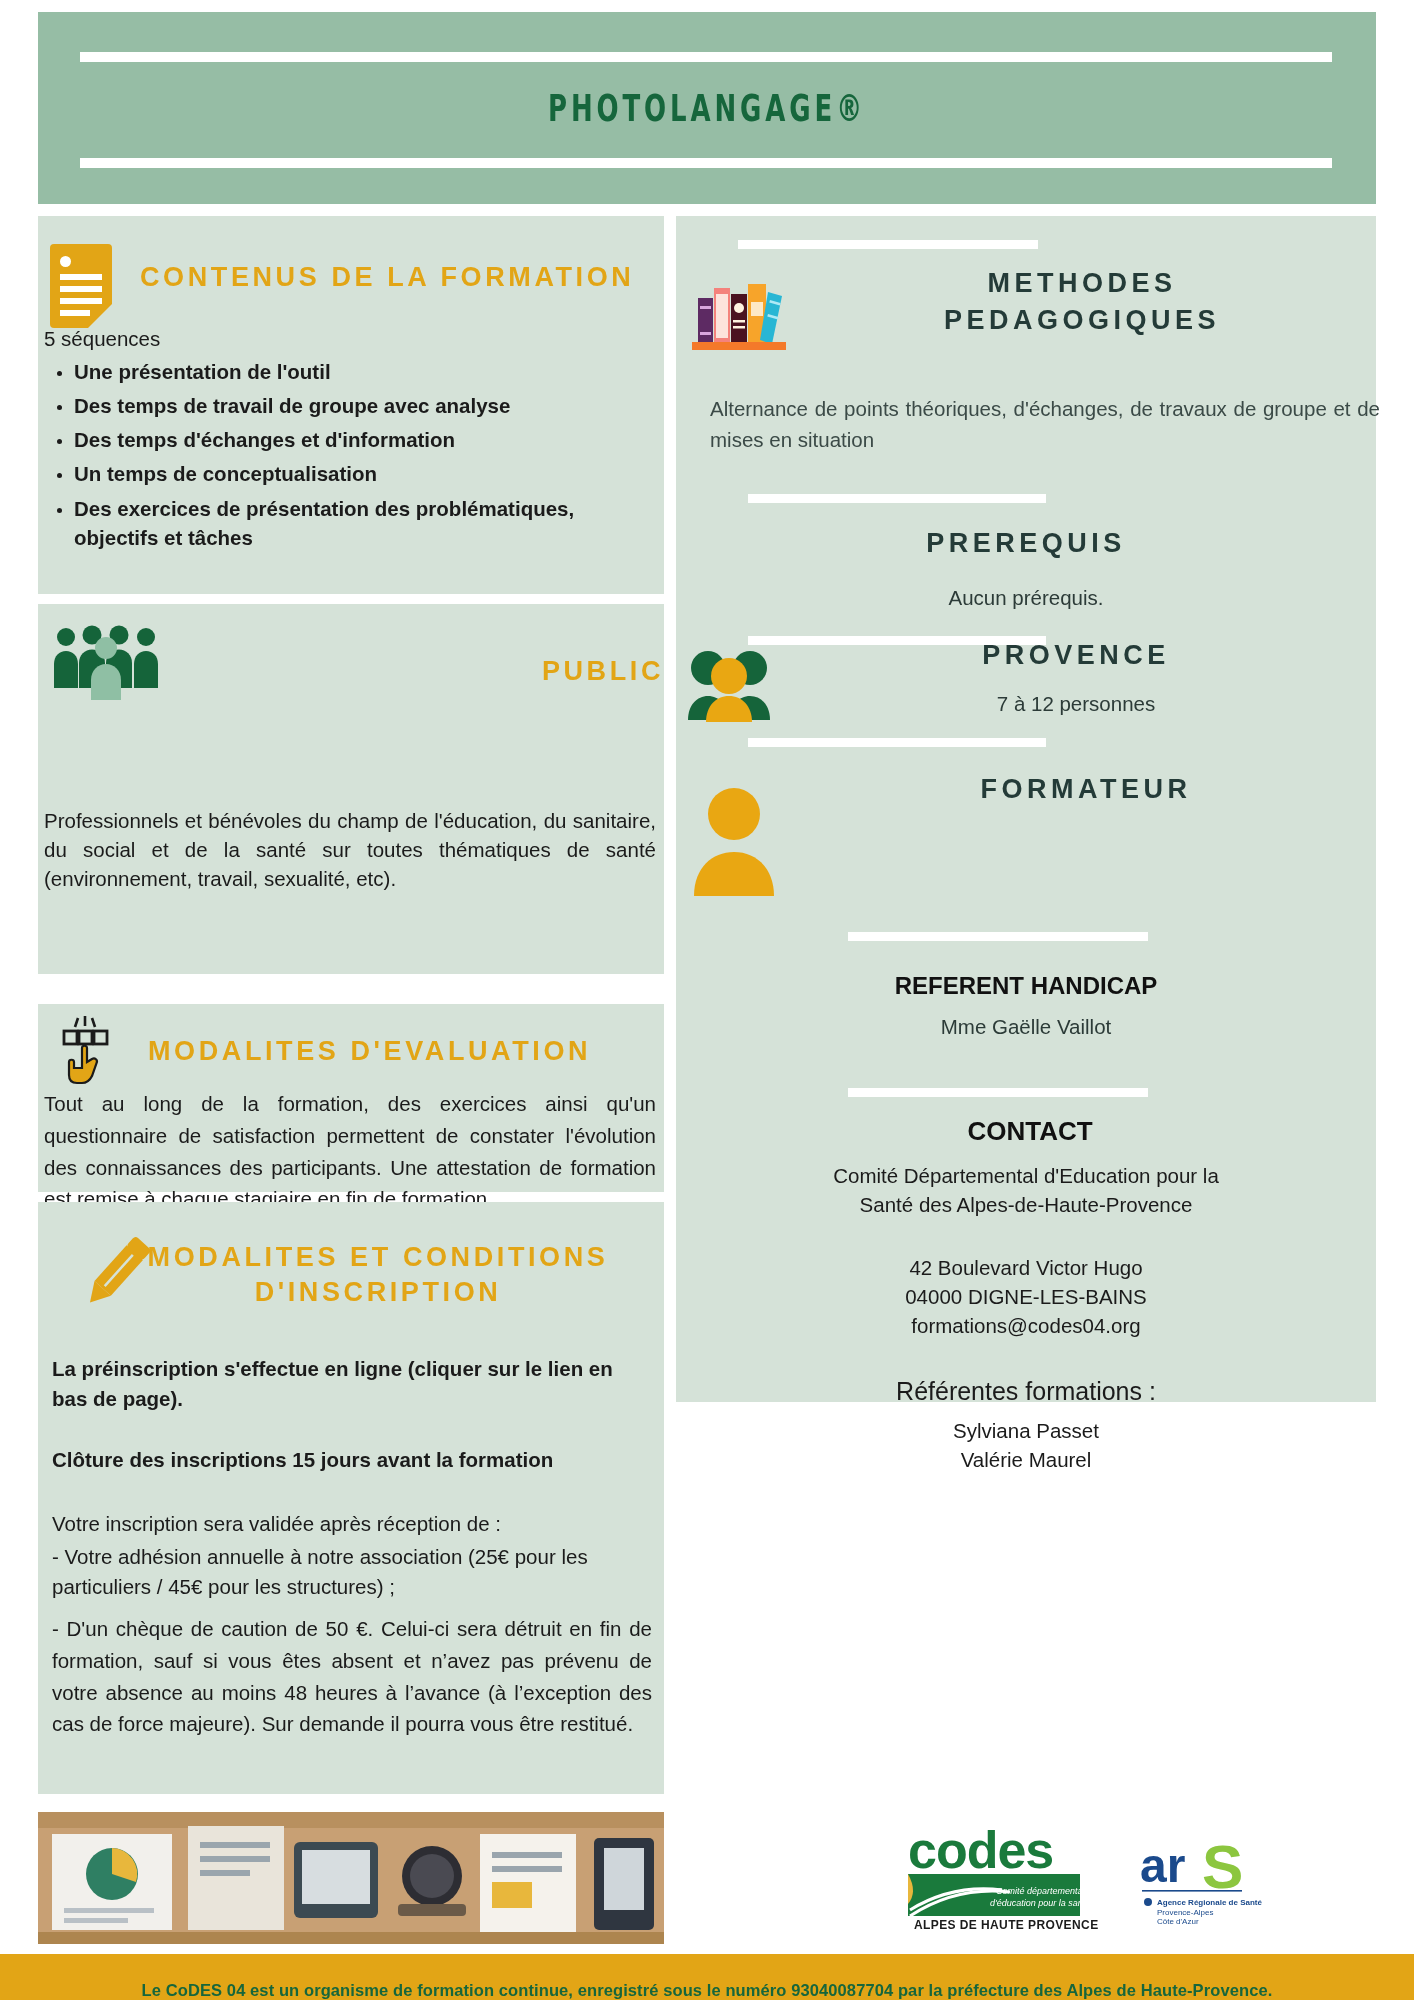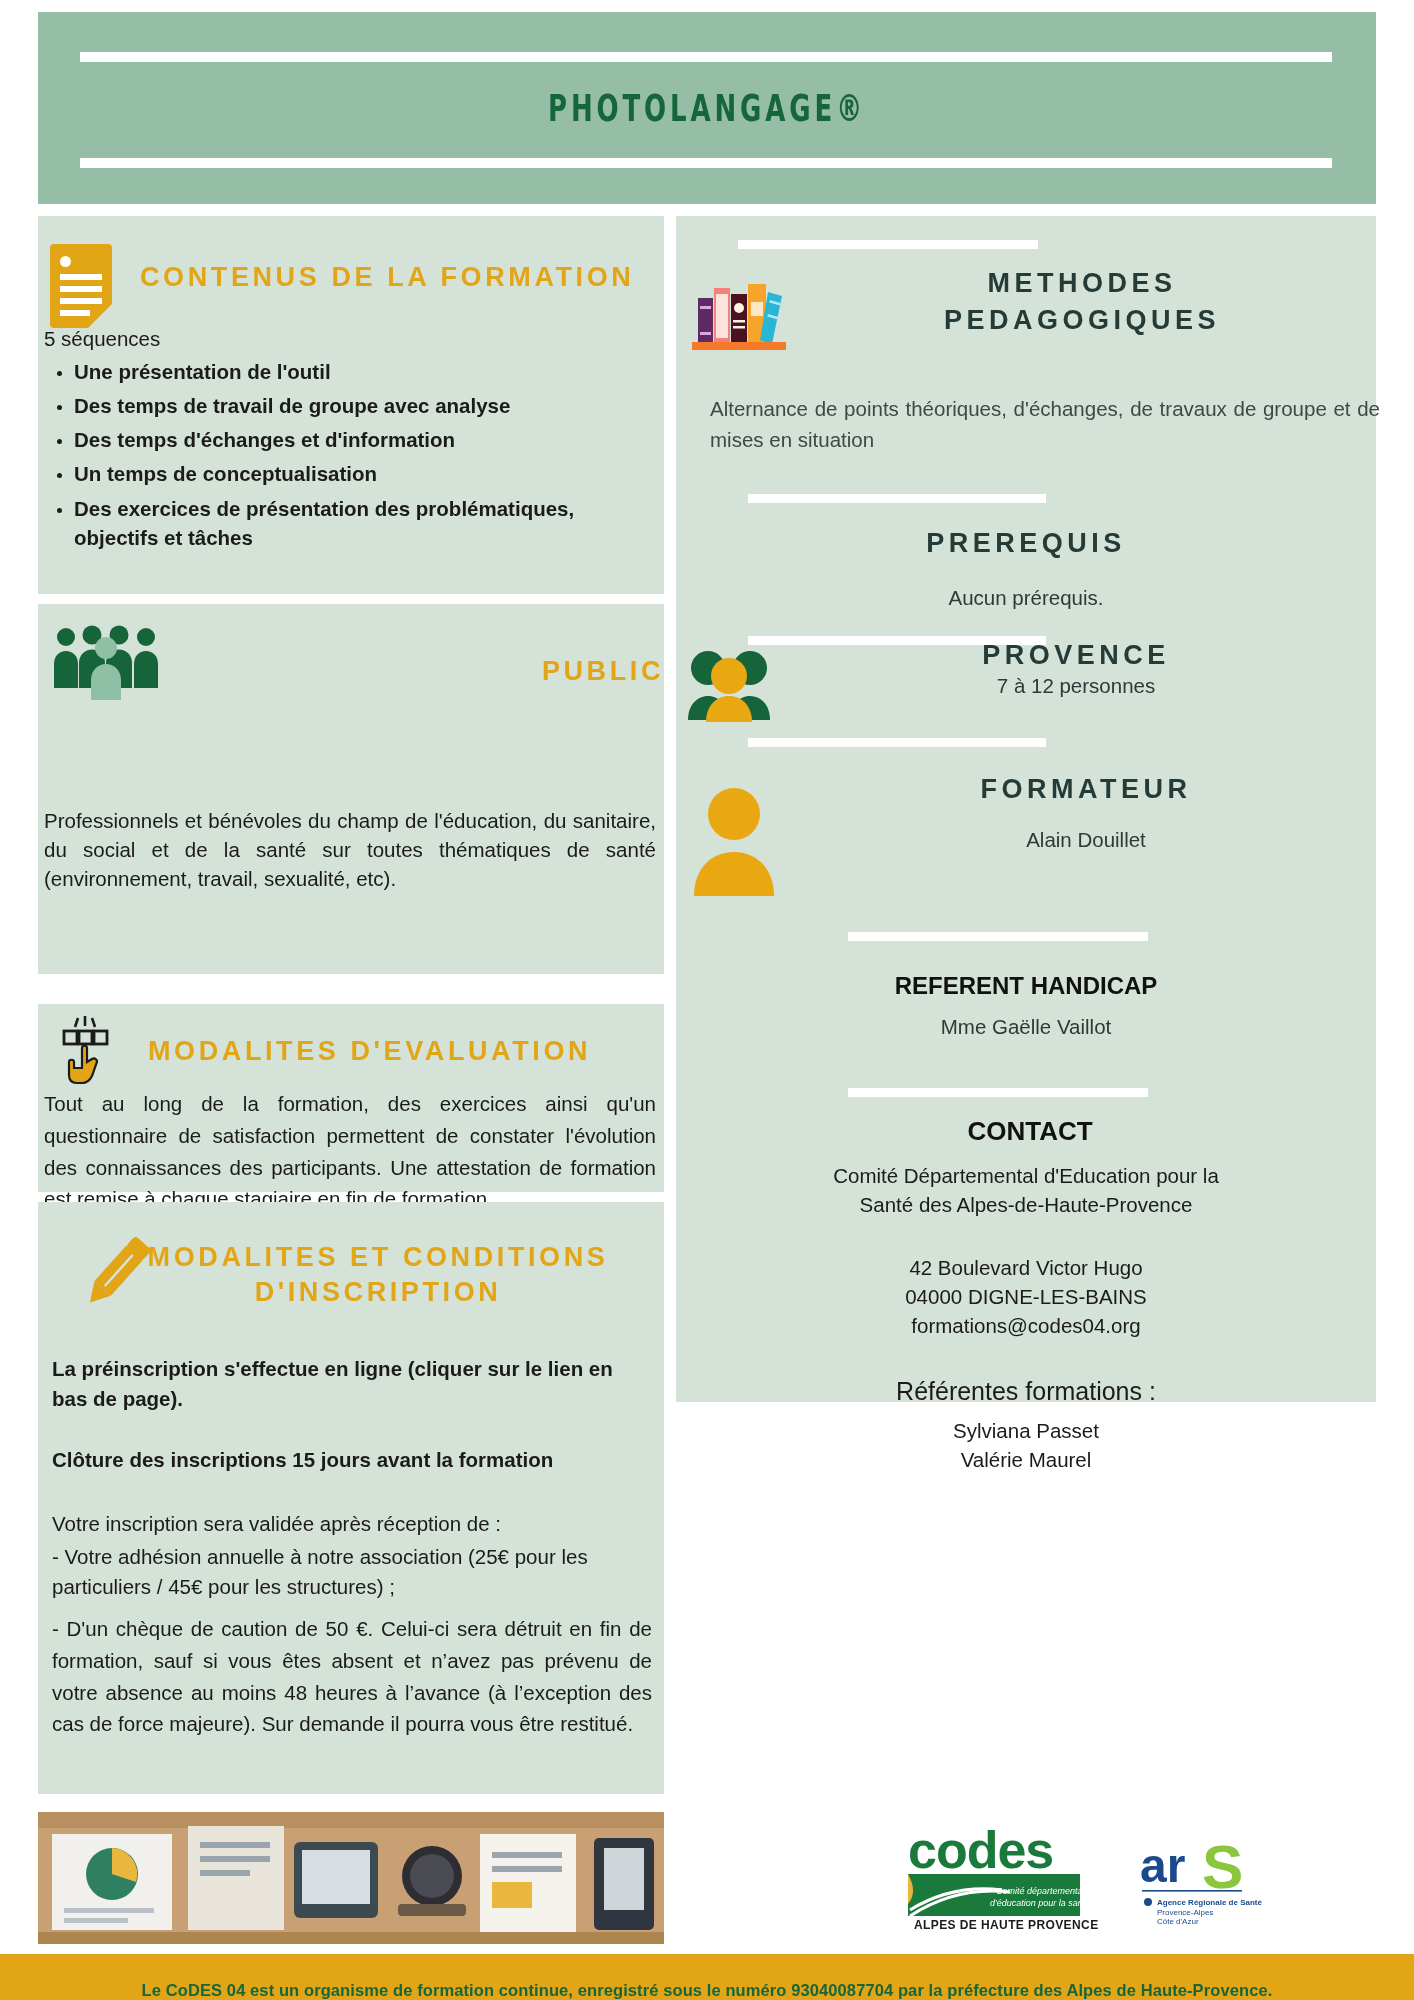--- a/index.html
+++ b/index.html
@@ -251,33 +251,32 @@
           <path d="M44 74c0-15 9-24 20-24s20 9 20 24z"></path>
       </g>
       <g fill="#e9a712">
         <circle cx="43" cy="30" r="18"></circle>
           <path d="M20 76c0-16 10-26 23-26s23 10 23 26z"></path>
       </g>
     </svg>
 
     <div style="position:absolute; left:100px; top:424px; width:600px; text-align:center;">
       <div class="sec-title dark" style="letter-spacing:4.5px;">PROVENCE</div>
-      <div class="body-text" style="color:#2c3b38;">7 à 12 personnes</div>
+      <div class="body-text" style="margin-top:18px; color:#2c3b38;">7 à 12 personnes</div>
     </div>
 
     <div class="wrule" style="left:72px; top:522px; width:298px;"></div>
 
     <svg class="icon" style="left:14px; top:570px;" width="88" height="110" viewBox="0 0 88 110">
       <circle cx="44" cy="28" r="26" fill="#e9a712"></circle>
       <path d="M4 110c0-28 18-44 40-44s40 16 40 44z" fill="#e9a712"></path>
     </svg>
 
     <div style="position:absolute; left:120px; top:558px; width:580px; text-align:center;">
       <div class="sec-title dark" style="letter-spacing:4.5px;">FORMATEUR</div>
-      <div class="body-text" style="margin-top:20px; color:#2c3b38;">Alain Douillet</div>
     </div>
 
     <div class="wrule" style="left:172px; top:716px; width:300px;"></div>
 
     <div style="position:absolute; left:0; top:756px; width:700px; text-align:center;">
       <div style="font-size:24px; font-weight:bold; color:#111;">REFERENT HANDICAP</div>
       <div class="body-text" style="margin-top:12px; color:#2c3b38;">Mme Gaëlle Vaillot</div>
     </div>
 
     <div class="wrule" style="left:172px; top:872px; width:300px;"></div>

